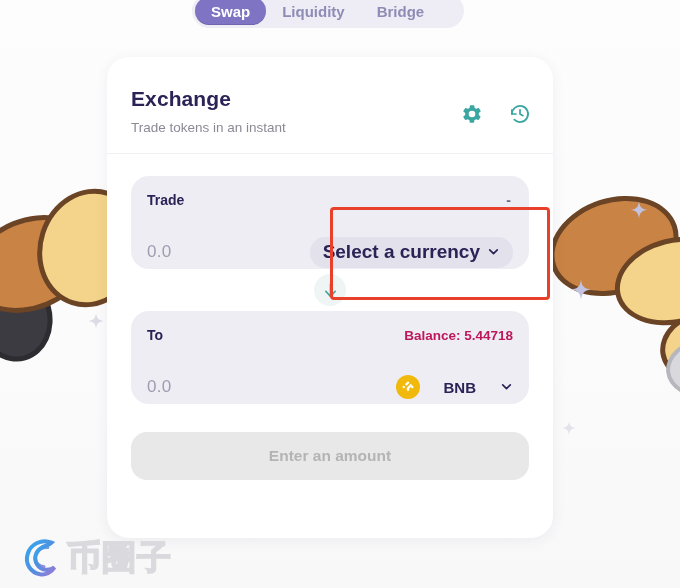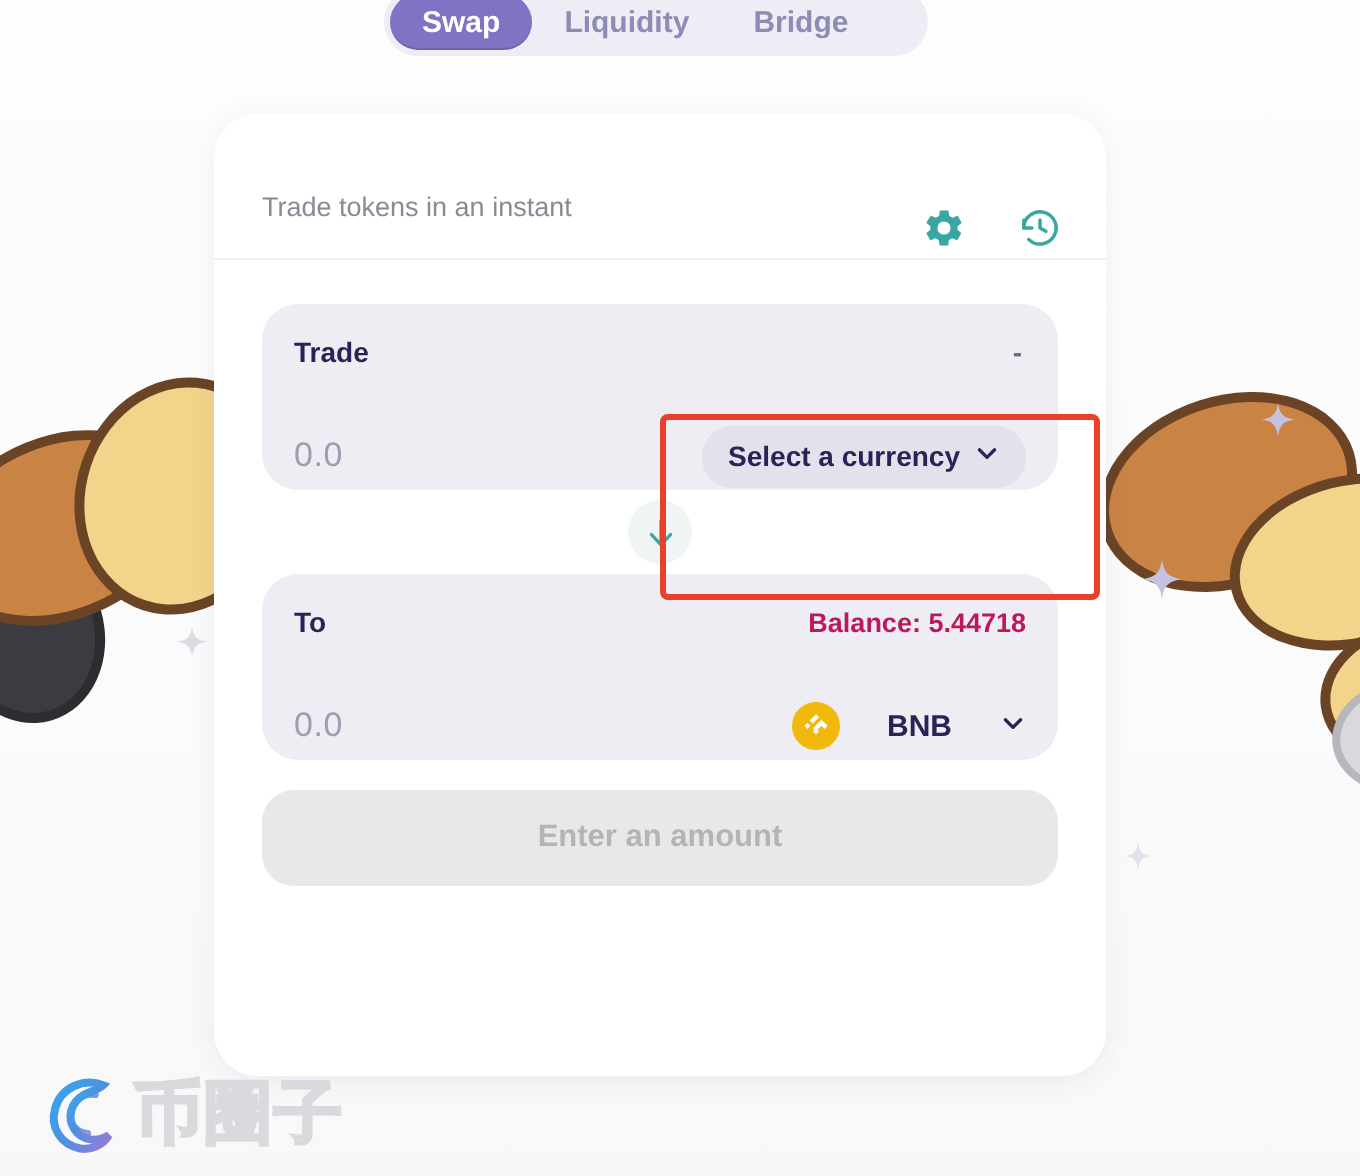--- a/index.html
+++ b/index.html
@@ -238,21 +238,21 @@
   .currency-select {
     display: flex;
     align-items: center;
     gap: 7px;
     background: #e3e1ec;
     border: none;
     border-radius: 15px;
     height: 31px;
     padding: 0 13px;
     font-family: inherit;
-    font-size: 14px;
+    font-size: 19px;
     font-weight: bold;
     color: #2b2255;
     cursor: pointer;
     white-space: nowrap;
   }
   .token-select {
     display: flex;
     align-items: center;
     gap: 24px;
     background: transparent;
@@ -292,21 +292,21 @@
     align-items: center;
     justify-content: center;
     cursor: pointer;
     border: none;
     padding: 0;
   }
   .swap-arrow svg { display: block; color: #3aa6a2; }
 
   
   .cta {
-    margin-top: 15px;
+    margin-top: 28px;
     width: 100%;
     height: 48px;
     border: none;
     border-radius: 16px;
     background: #e8e8e8;
     color: #b4b4b4;
     font-family: inherit;
     font-size: 15.5px;
     font-weight: bold;
     cursor: default;
@@ -390,20 +390,21 @@
     <span>Liquidity</span>
   </div>
   <div class="tab">
     <span>Bridge</span>
   </div>
 </div>
 
 <div class="card">
 
   <div class="card-header">
+    <div class="card-title">Exchange</div>
     <div class="card-subtitle">Trade tokens in an instant</div>
 
     <div class="header-actions">
       <span class="hicon">
         <svg viewBox="0 0 24 24" fill="currentColor">
             <path d="M19.4 13a7.8 7.8 0 0 0 0-2l2-1.6a.5.5 0 0 0 .1-.6l-1.9-3.2a.5.5 0 0 0-.6-.2l-2.4 1a7.3 7.3 0 0 0-1.7-1l-.4-2.5a.5.5 0 0 0-.5-.4h-3.8a.5.5 0 0 0-.5.4l-.4 2.5a7.3 7.3 0 0 0-1.7 1l-2.4-1a.5.5 0 0 0-.6.2L2.5 8.8a.5.5 0 0 0 .1.6L4.6 11a7.8 7.8 0 0 0 0 2l-2 1.6a.5.5 0 0 0-.1.6l1.9 3.2c.1.2.4.3.6.2l2.4-1c.5.4 1.1.7 1.7 1l.4 2.5c0 .2.2.4.5.4h3.8c.3 0 .5-.2.5-.4l.4-2.5c.6-.3 1.2-.6 1.7-1l2.4 1c.2.1.5 0 .6-.2l1.9-3.2a.5.5 0 0 0-.1-.6zM12 15.6A3.6 3.6 0 1 1 12 8.4a3.6 3.6 0 0 1 0 7.2z"></path>
           </svg>
       </span>
       <span class="hicon">
         <svg viewBox="0 0 24 24" fill="none" stroke="currentColor" stroke-width="1.9" stroke-linecap="round" stroke-linejoin="round">

